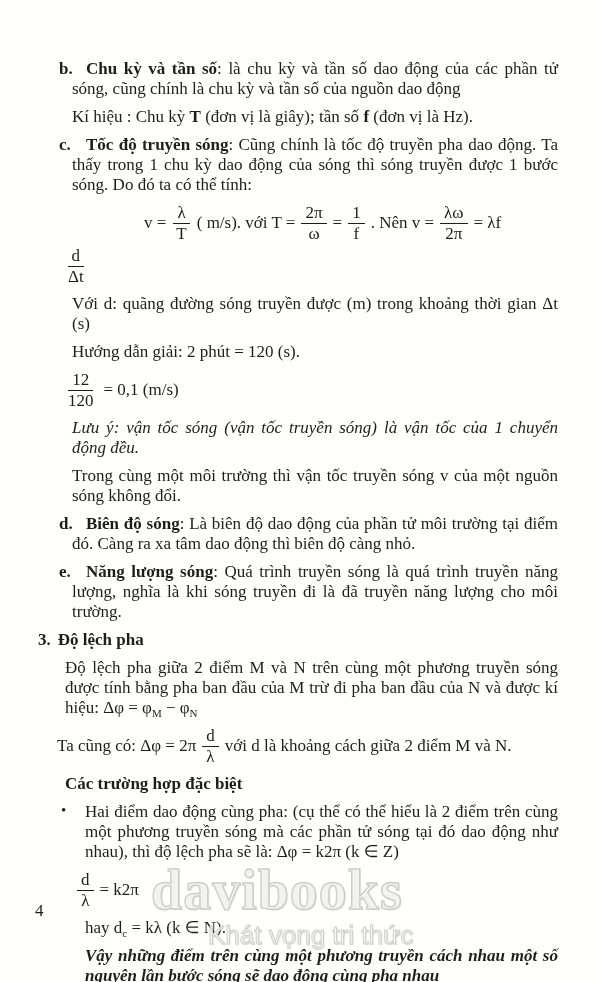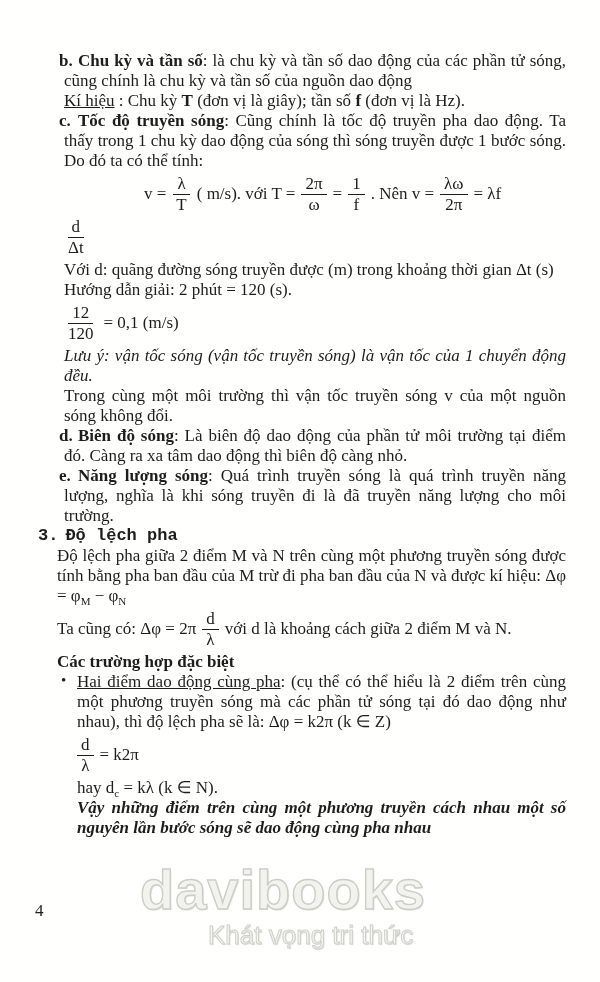--- a/index.html
+++ b/index.html
@@ -3,54 +3,54 @@
 <meta charset="utf-8">
 <style>
   html,body { margin:0; padding:0; background:#ffffff; }
   .page {
     position:relative; width:600px; height:982px; overflow:hidden;
     background:#fffffe; color:#1d1d1b;
     font-family:"Liberation Serif", serif;
     font-size:17px; line-height:20px;
   }
   .content { position:absolute; top:51px; left:38px; width:528px; }
-  p { margin:0; }
+  p { margin:8px; }
   .just { text-align:justify; }
-  .u { text-decoration:underline; }
+  .u { }
   b, .bold { font-weight:bold; }
   .it { font-style:italic; }
   .boldit { font-weight:bold; font-style:italic; }
 
   
   .li { position:relative; margin-left:26px; }
   .li > .marker { position:absolute; left:-5px; top:0; font-weight:bold; }
   .indent { text-indent:14px; }
 
   
-  .sec-head { font-weight:bold;font-family:Liberation Mono, monospace; }
+  .sec-head { font-weight:bold; }
   .sec-head .marker-inline { margin-right:7px; }
   .sec-body { margin-left:19px; }
 
   
   .bullet { position:relative; padding-left:20px; }
   .bullet > .dot { position:absolute; left:4px; top:-2px; font-size:15px; }
 
   
   .formula { display:flex; align-items:center; gap:6px; margin:3px 0; flex-wrap:nowrap; white-space:nowrap; }
   .formula.centered { margin-left:80px; }
   .frac { display:inline-flex; flex-direction:column; align-items:center; line-height:1.15; }
   .frac .fn { padding:0 4px; border-bottom:1.3px solid #1d1d1b; }
   .frac .fd { padding:0 4px; }
   sub { font-size:11px; line-height:0; }
 
   
   .page-number { position:absolute; left:35px; top:901px; }
   .wm-brand {
-    position:absolute; left:140px; top:862px; z-index:5;
-    font-family:Liberation Sans, sans-serif; font-weight:bold;
+    position:absolute; left:151px; top:862px; z-index:5;
+    font-family:Liberation Serif, serif; font-weight:bold;
     font-size:56px; letter-spacing:1px; line-height:1;
     color:rgba(246,246,242,0.82);
     -webkit-text-stroke:1.4px #cdcdc6;
     text-shadow:1px 1px 1px rgba(120,120,115,0.25);
   }
   .wm-tagline {
     position:absolute; left:208px; top:922px; z-index:5;
     font-family:"Liberation Sans", sans-serif;
     font-size:26px; line-height:1;
     color:rgba(248,248,244,0.85);

